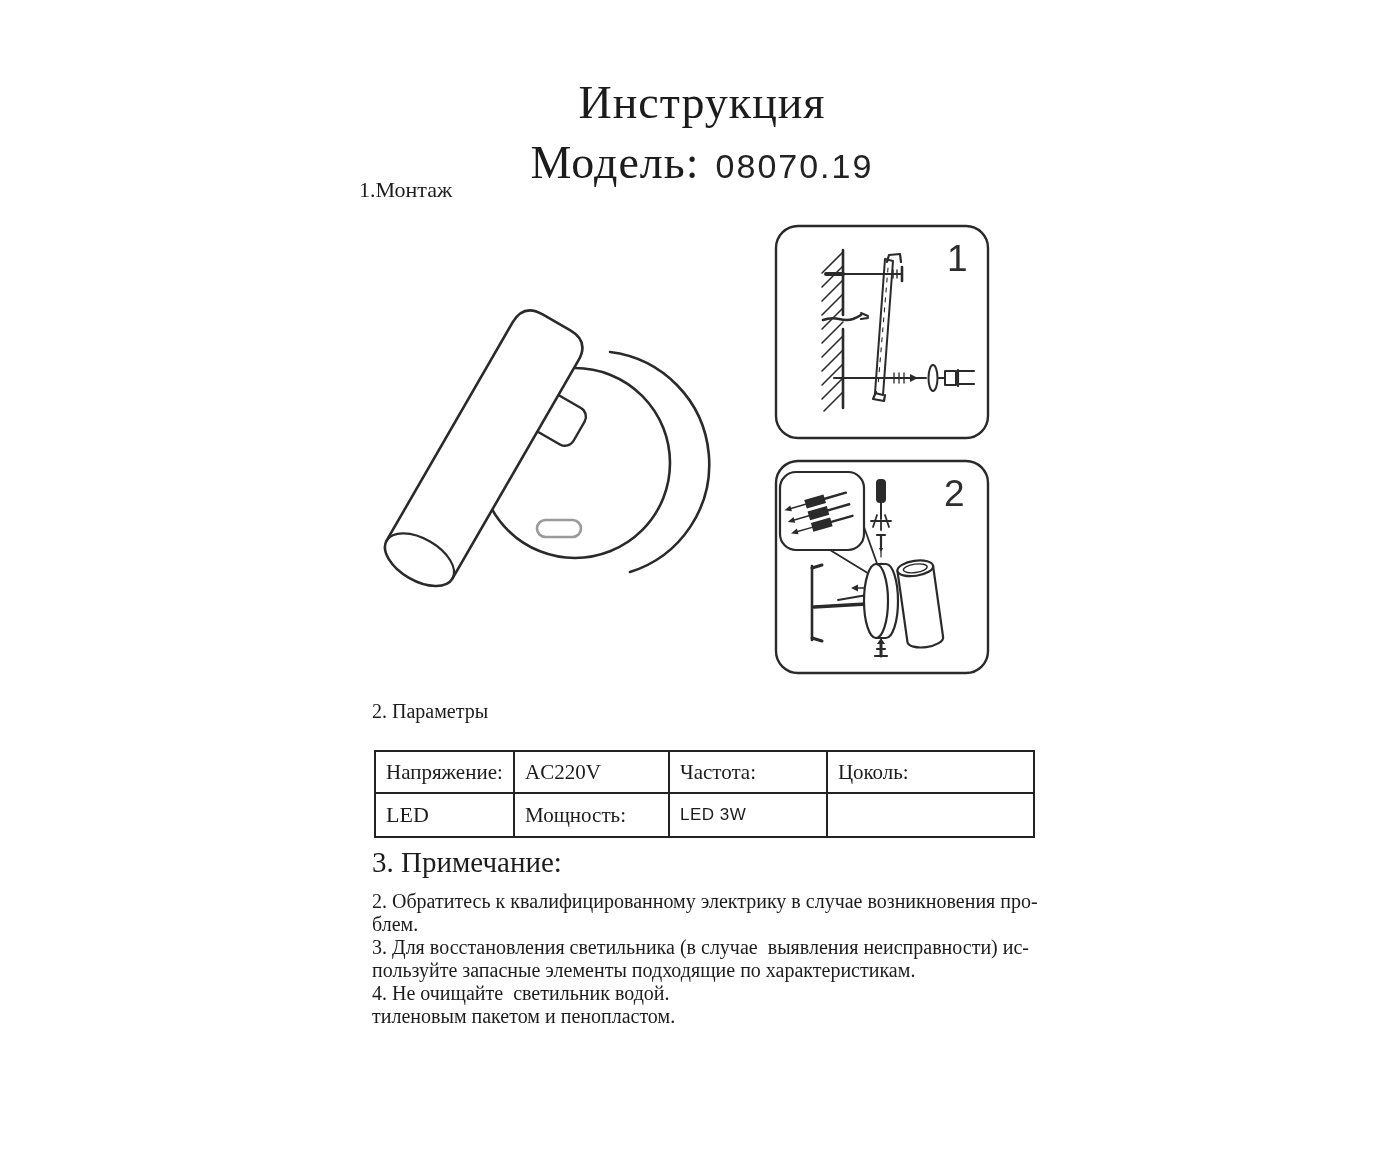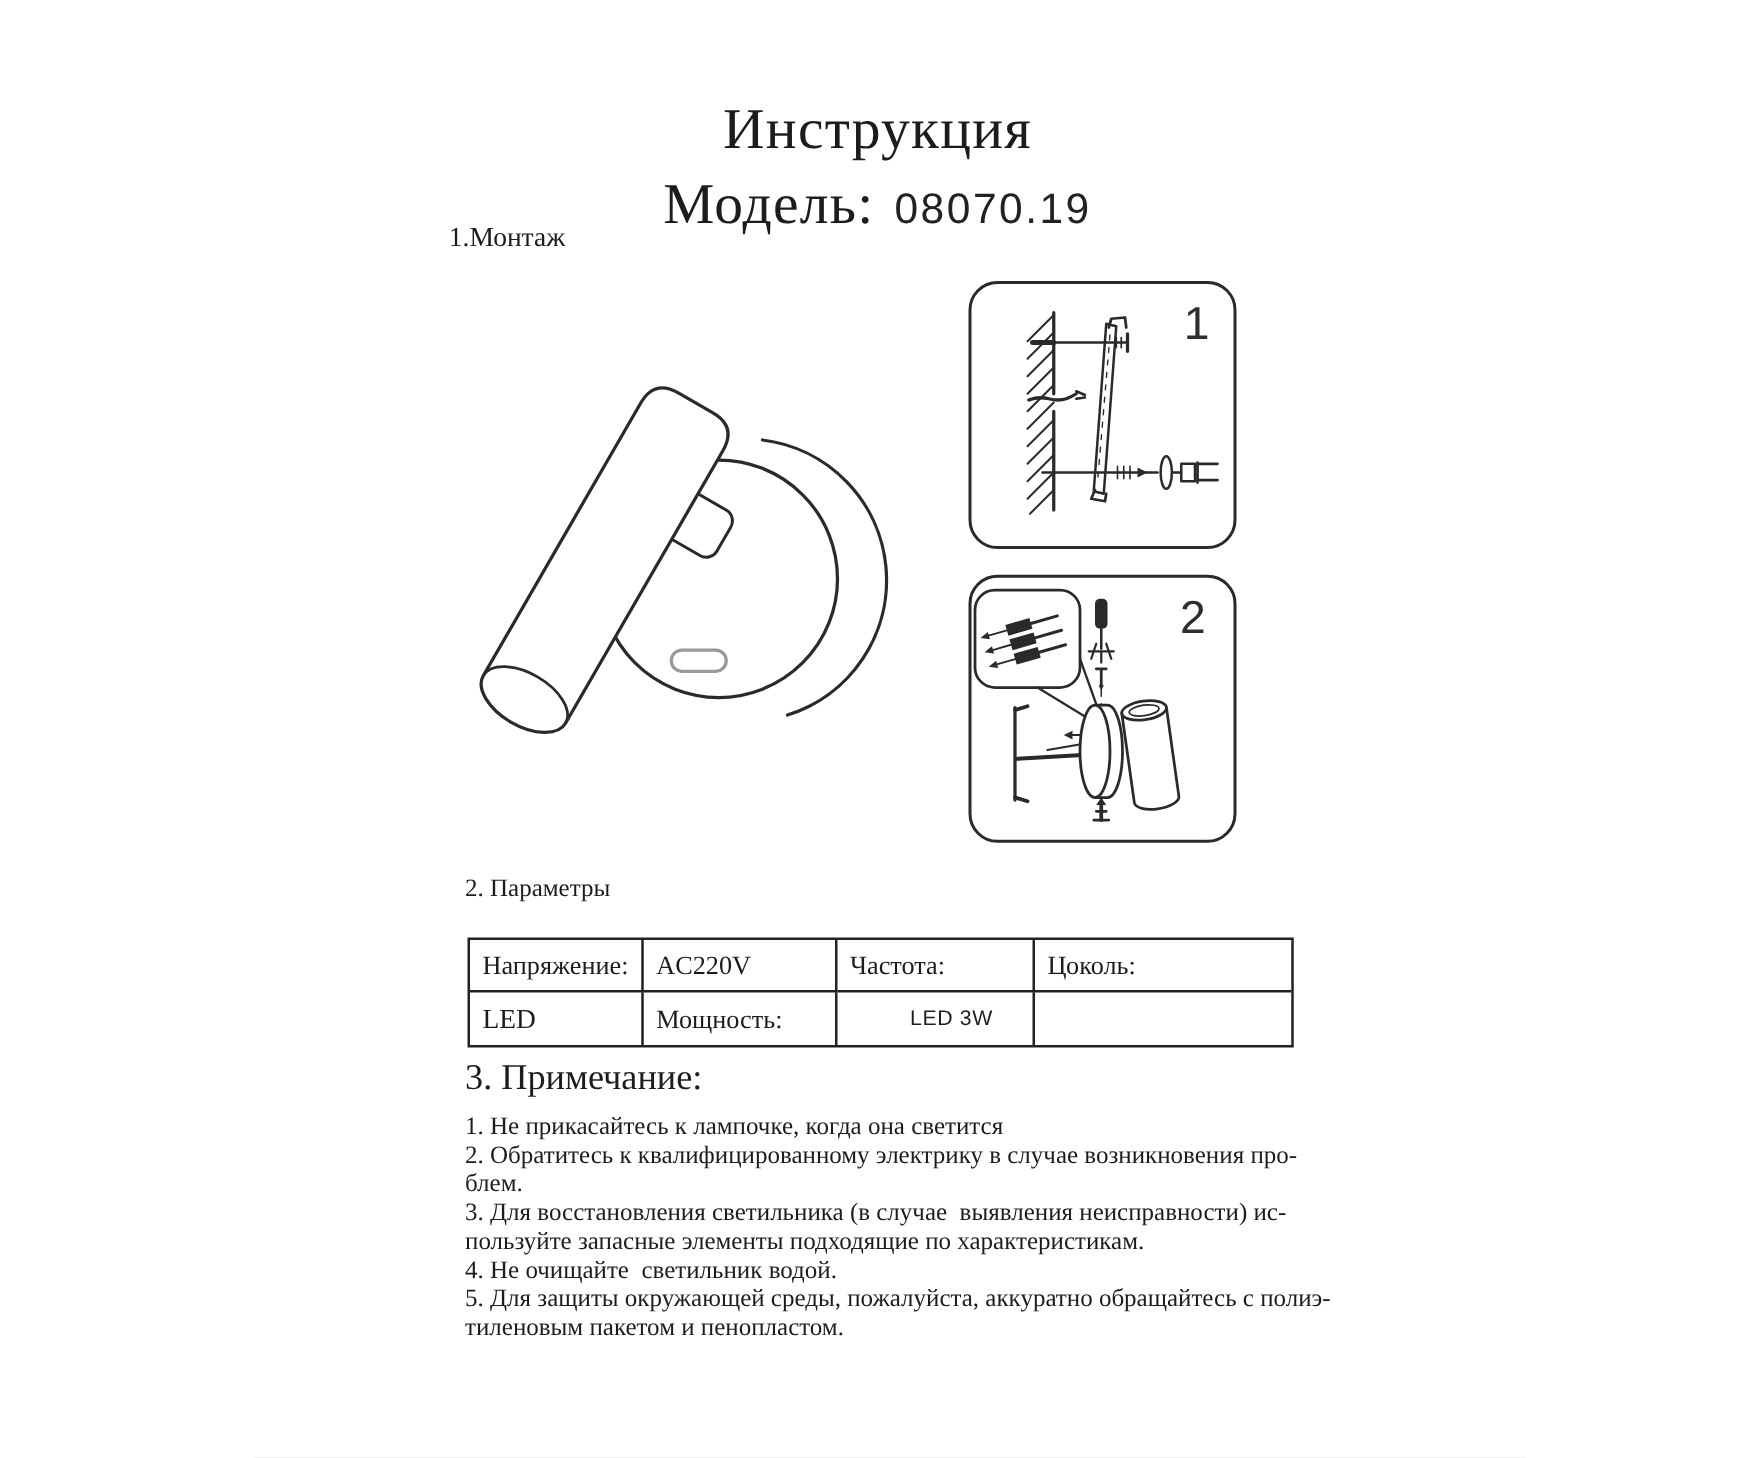--- a/index.html
+++ b/index.html
@@ -42,21 +42,21 @@
     grid-auto-rows:42px; border:2px solid #222; background:#fff;
   }
   .params-table .cell {
     border-right:2px solid #222; border-bottom:2px solid #222;
     display:flex; align-items:center; padding-left:10px;
     font-size:21px; white-space:pre;
   }
   .params-table .cell:nth-child(4n) { border-right:none; }
   .params-table .cell:nth-child(n+5) { border-bottom:none; }
   .cell.v-sans  { font-family:Liberation Serif, serif; font-size:22px; }
-  .cell.v-small { font-family:"Liberation Sans","DejaVu Sans",sans-serif; font-size:17px; letter-spacing:0.5px;margin-left:48px; }
+  .cell.v-small { font-family:"Liberation Sans","DejaVu Sans",sans-serif; font-size:17px; letter-spacing:0.5px; }
 
   .notes { position:absolute; left:372px; top:890px; width:680px; }
   .note-line { font-size:20px; line-height:23px; white-space:pre; }
 </style>
 </head>
 <body>
 
 <div class="page">
 
   <div class="doc-title">Инструкция</div>
@@ -192,23 +192,21 @@
     <div class="cell">Частота:</div>
     <div class="cell">Цоколь:</div>
     <div class="cell v-sans">LED</div>
     <div class="cell">Мощность:</div>
     <div class="cell v-small">LED 3W</div>
   </div>
 
   <div class="h-notes">3. Примечание:</div>
 
   <div class="notes">
-    <div class="note-line">1. Не прикасайтесь к лампочке, когда она светится</div>
     <div class="note-line">2. Обратитесь к квалифицированному электрику в случае возникновения про-</div>
     <div class="note-line">блем.</div>
     <div class="note-line">3. Для восстановления светильника (в случае  выявления неисправности) ис-</div>
     <div class="note-line">пользуйте запасные элементы подходящие по характеристикам.</div>
     <div class="note-line">4. Не очищайте  светильник водой.</div>
-    <div class="note-line">5. Для защиты окружающей среды, пожалуйста, аккуратно обращайтесь с полиэ-</div>
     <div class="note-line">тиленовым пакетом и пенопластом.</div>
   </div>
 
 </div>
 
 </body></html>

